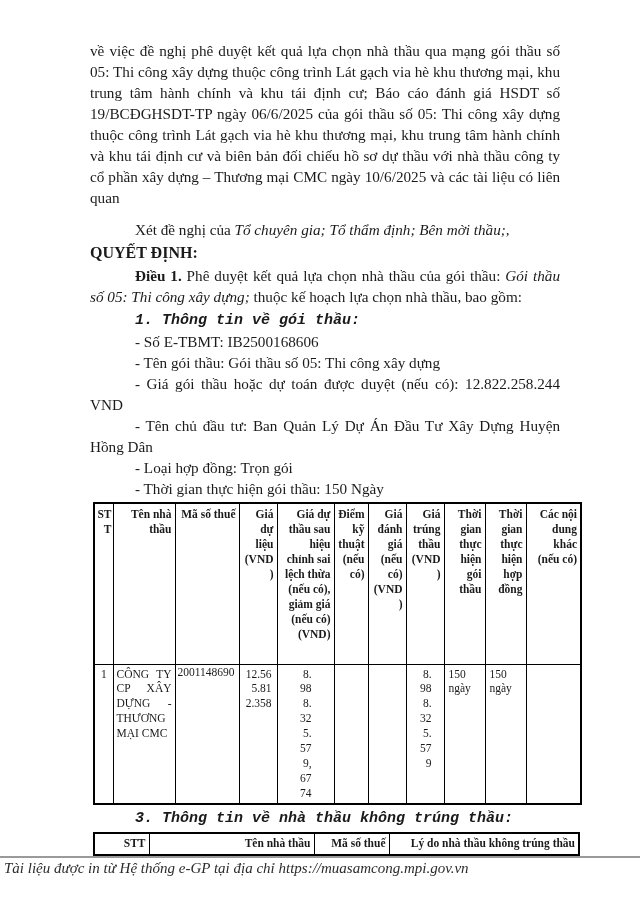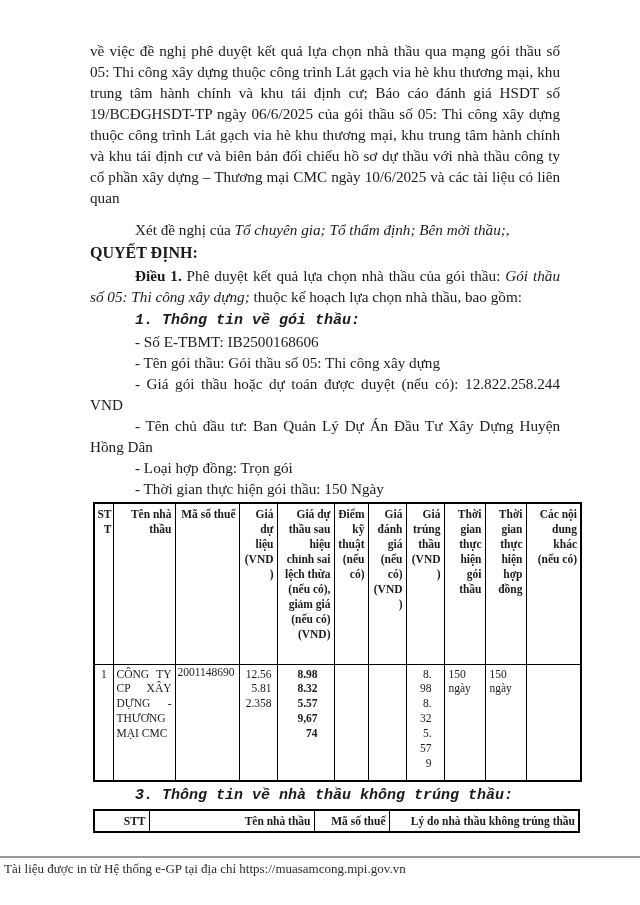--- a/index.html
+++ b/index.html
@@ -68,41 +68,42 @@
 
   .t1 { width: 487px; }
   .t1 tr.hdr-row { height: 161px; }
   .t1 tr.data-row { height: 117px; }
   th.stt-h { word-break: break-all; padding: 3px 1px; }
   td.stt-cell { text-align: center; }
   td.name-cell { text-align: justify; padding: 2px 3px; }
   td.tax-cell { padding: 0 1px 2px 2px; }
   td.num { text-align: right; word-break: break-all; }
   td.num-a { padding: 2px 5px; }
-  td.num-b { padding: 2px 16px; font-weight: bold; }
+  td.num-b { padding: 2px 22px; }
   td.num-c { padding: 2px 12px; text-align: right; }
   td.plain { text-align: left; }
 
   .t2 { width: 485px; }
   .t2 tr { height: 22px; }
   .t2 th { vertical-align: middle; padding: 2px 3px; }
 
   
   .footer {
     position: absolute;
     left: 0; top: 856px;
     width: 640px;
   }
   .footer-divider {
     width: 640px; height: 2px;
     background: #9a9a9a;
   }
   .footer-text {
     margin: 4px 0 0 4px;
-    font-size: 13px;
+    font-size: 15px;
+    font-style: italic;
     color: #2b2b2b;
     line-height: 13px;
   }
 </style>
 </head>
 <body>
 
 <div class="page">
 
   <p class="para justify">về việc đề nghị phê duyệt kết quả lựa chọn nhà thầu qua mạng gói thầu số 05: Thi công xây dựng thuộc công trình Lát gạch via hè khu thương mại, khu trung tâm hành chính và khu tái định cư; Báo cáo đánh giá HSDT số 19/BCĐGHSDT-TP ngày 06/6/2025 của gói thầu số 05: Thi công xây dựng thuộc công trình Lát gạch via hè khu thương mại, khu trung tâm hành chính và khu tái định cư và biên bản đối chiếu hồ sơ dự thầu với nhà thầu công ty cổ phần xây dựng – Thương mại CMC ngày 10/6/2025 và các tài liệu có liên quan</p>

